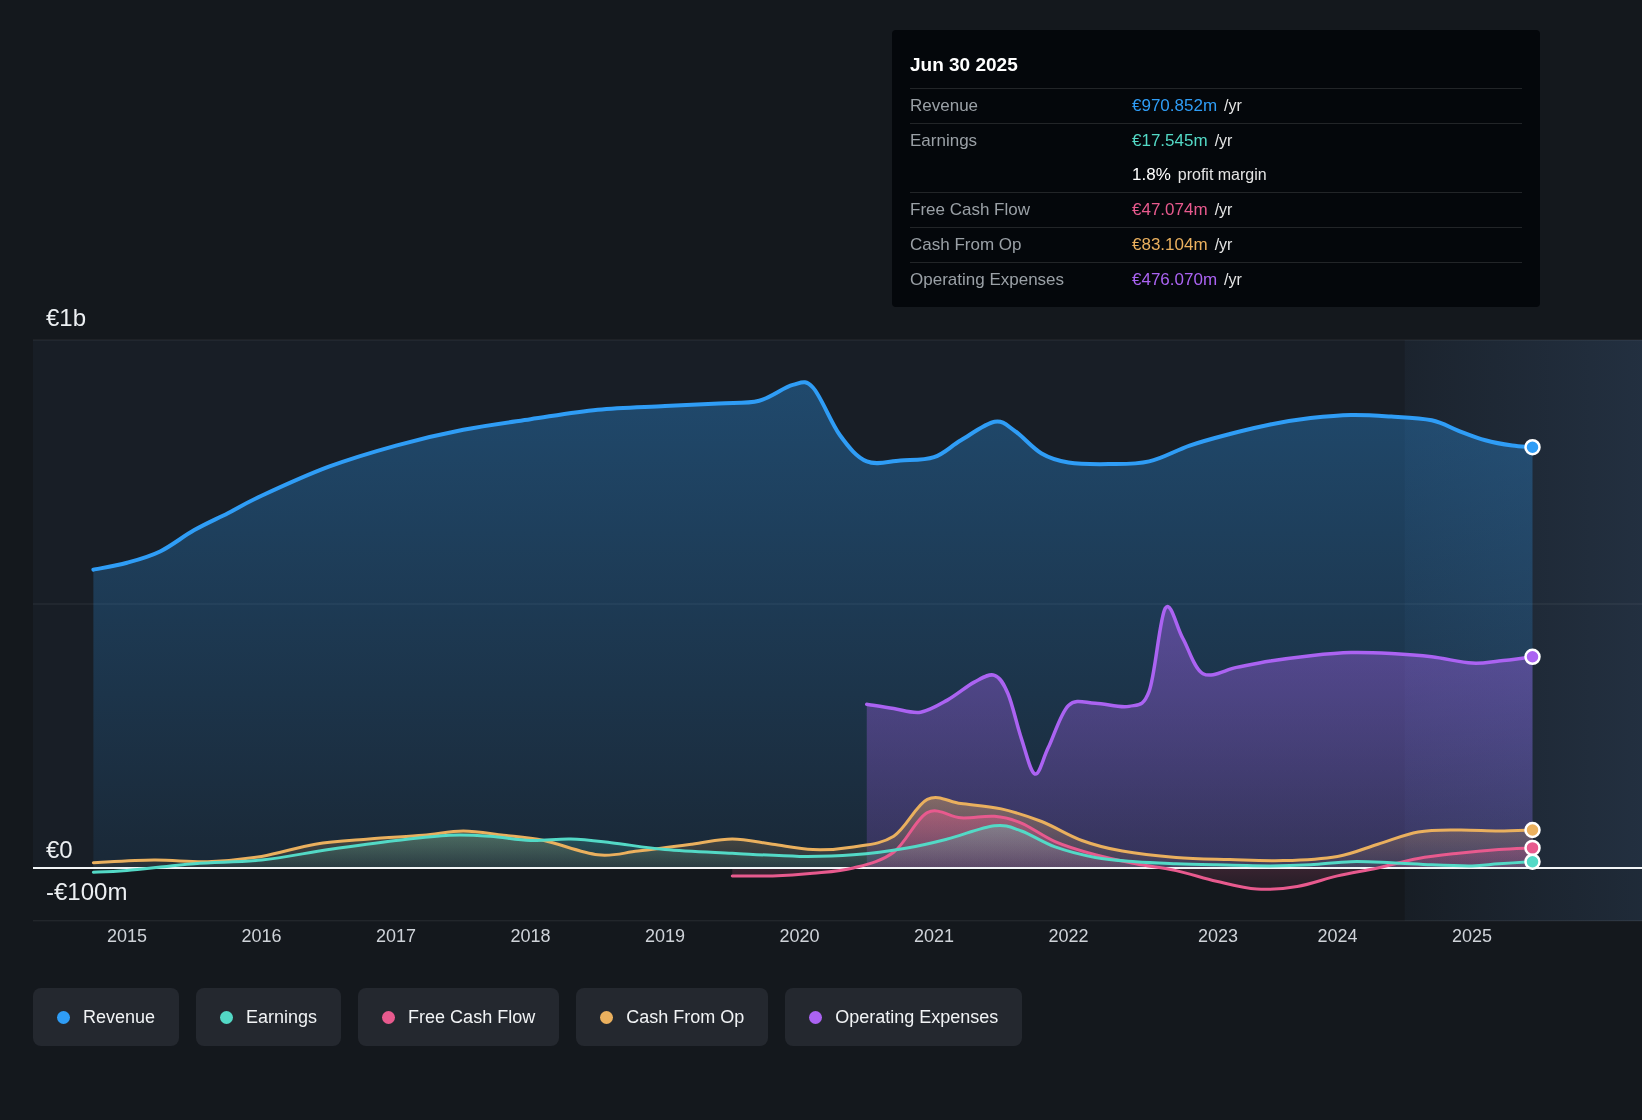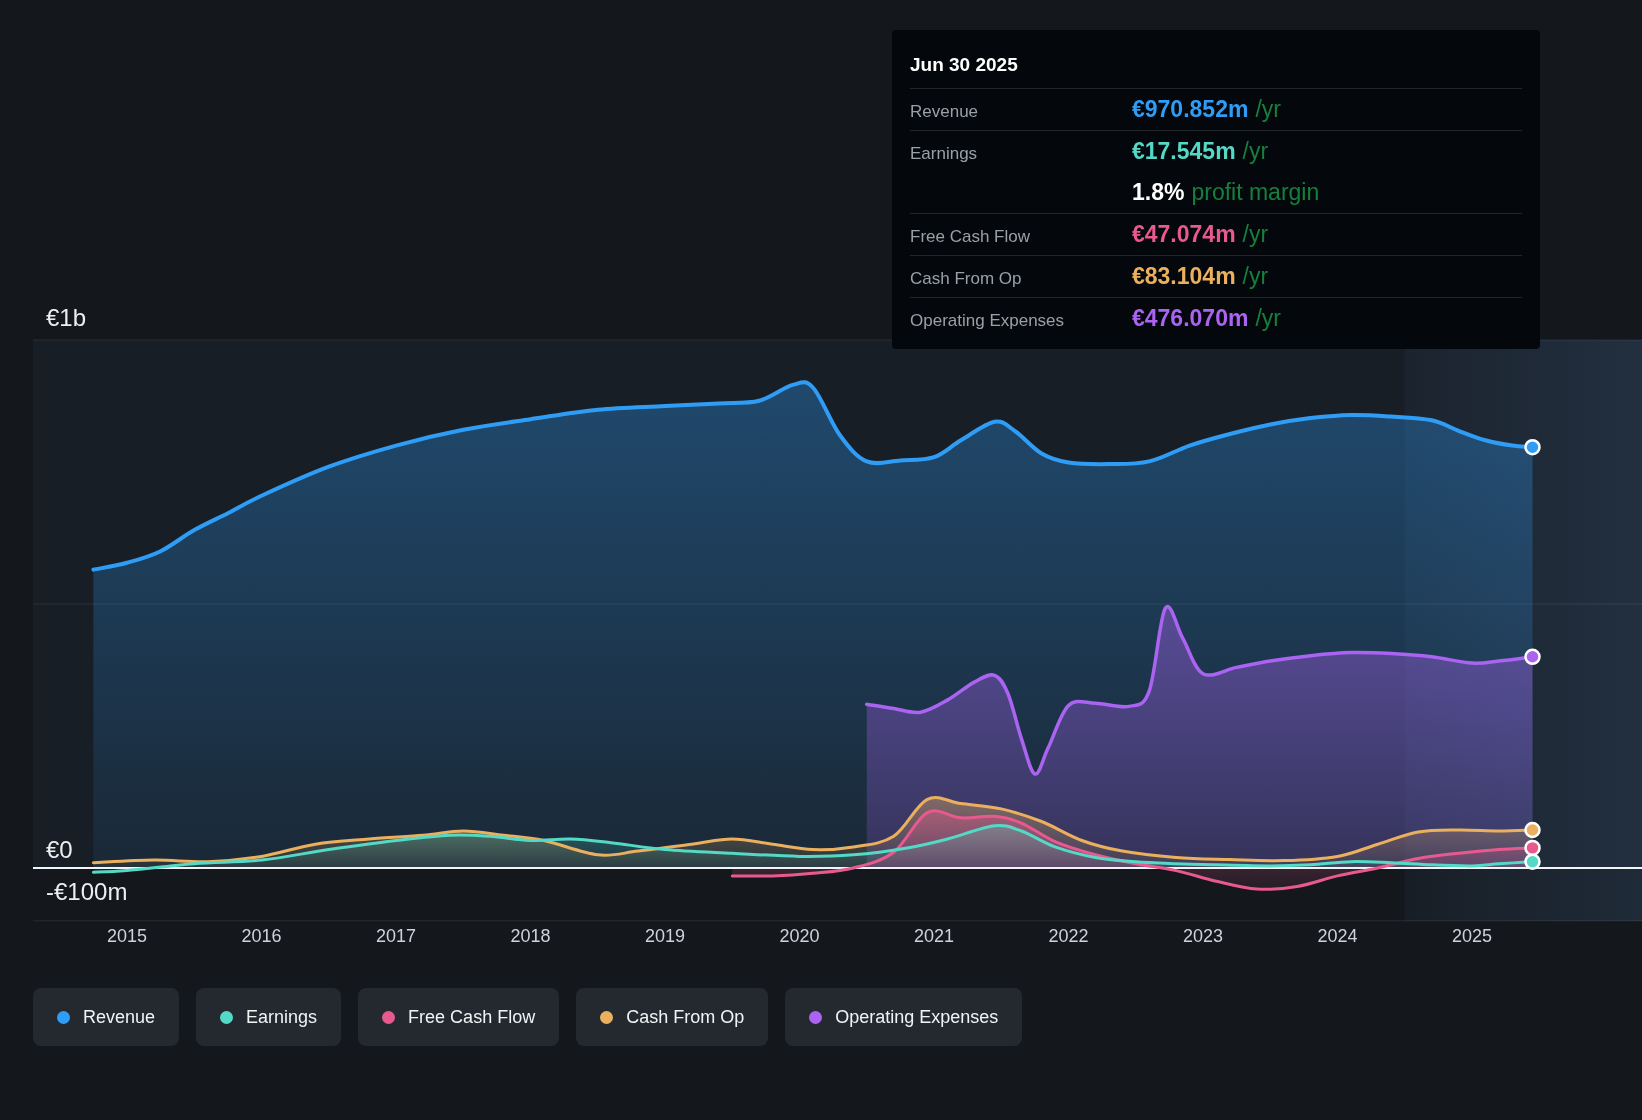--- a/index.html
+++ b/index.html
@@ -18,22 +18,22 @@
 
   
   .tooltip{
     position:absolute;left:892px;top:30px;width:648px;box-sizing:border-box;
     background:#04070b;border-radius:4px;padding:20px 18px 10px 18px;
   }
   .tooltip .title{color:#ffffff;font-size:19px;font-weight:700;padding:4px 0 12px 0;}
   .trow{display:flex;align-items:baseline;padding:7px 0;border-top:1px solid rgba(255,255,255,0.12);}
   .trow.noline{border-top:none;}
   .trow .lbl{flex:0 0 222px;color:#9aa0a6;font-size:17px;}
-  .trow .val{font-size:23px;font-weight:700;}
-  .trow .suf{color:#15803d;font-size:23px;margin-left:7px;font-weight:400;}
+  .trow .val{font-size:17px;font-weight:400;}
+  .trow .suf{color:#e5e5e5;font-size:16px;margin-left:7px;font-weight:400;}
 
   
   .legend{position:absolute;left:33px;top:988px;display:flex;gap:17px;}
   .pill{
     display:flex;align-items:center;gap:13px;height:58px;padding:0 24px;
     background:#24282f;border-radius:8px;color:#f1f3f5;font-size:18px;cursor:pointer;
   }
   .pill .dot{width:13px;height:13px;border-radius:50%;flex:0 0 auto;}
 </style>
 </head>
@@ -97,21 +97,21 @@
 
   <div class="xaxis" id="x-axis">
       <span style="left: 127px;">2015</span>
       <span style="left: 261.5px;">2016</span>
       <span style="left: 396px;">2017</span>
       <span style="left: 530.5px;">2018</span>
       <span style="left: 665px;">2019</span>
       <span style="left: 799.5px;">2020</span>
       <span style="left: 934px;">2021</span>
       <span style="left: 1068.5px;">2022</span>
-      <span style="left: 1203px;">2023</span>
+      <span style="left: 1203px; text-align: right;">2023</span>
       <span style="left: 1337.5px;">2024</span>
       <span style="left: 1472px;">2025</span>
     </div>
 
   <div class="tooltip">
     <div class="title">Jun 30 2025</div>
 
     <div class="trow">
       <span class="lbl">Revenue</span>
       <span class="val" style="color: rgb(47, 157, 246);">€970.852m</span>

